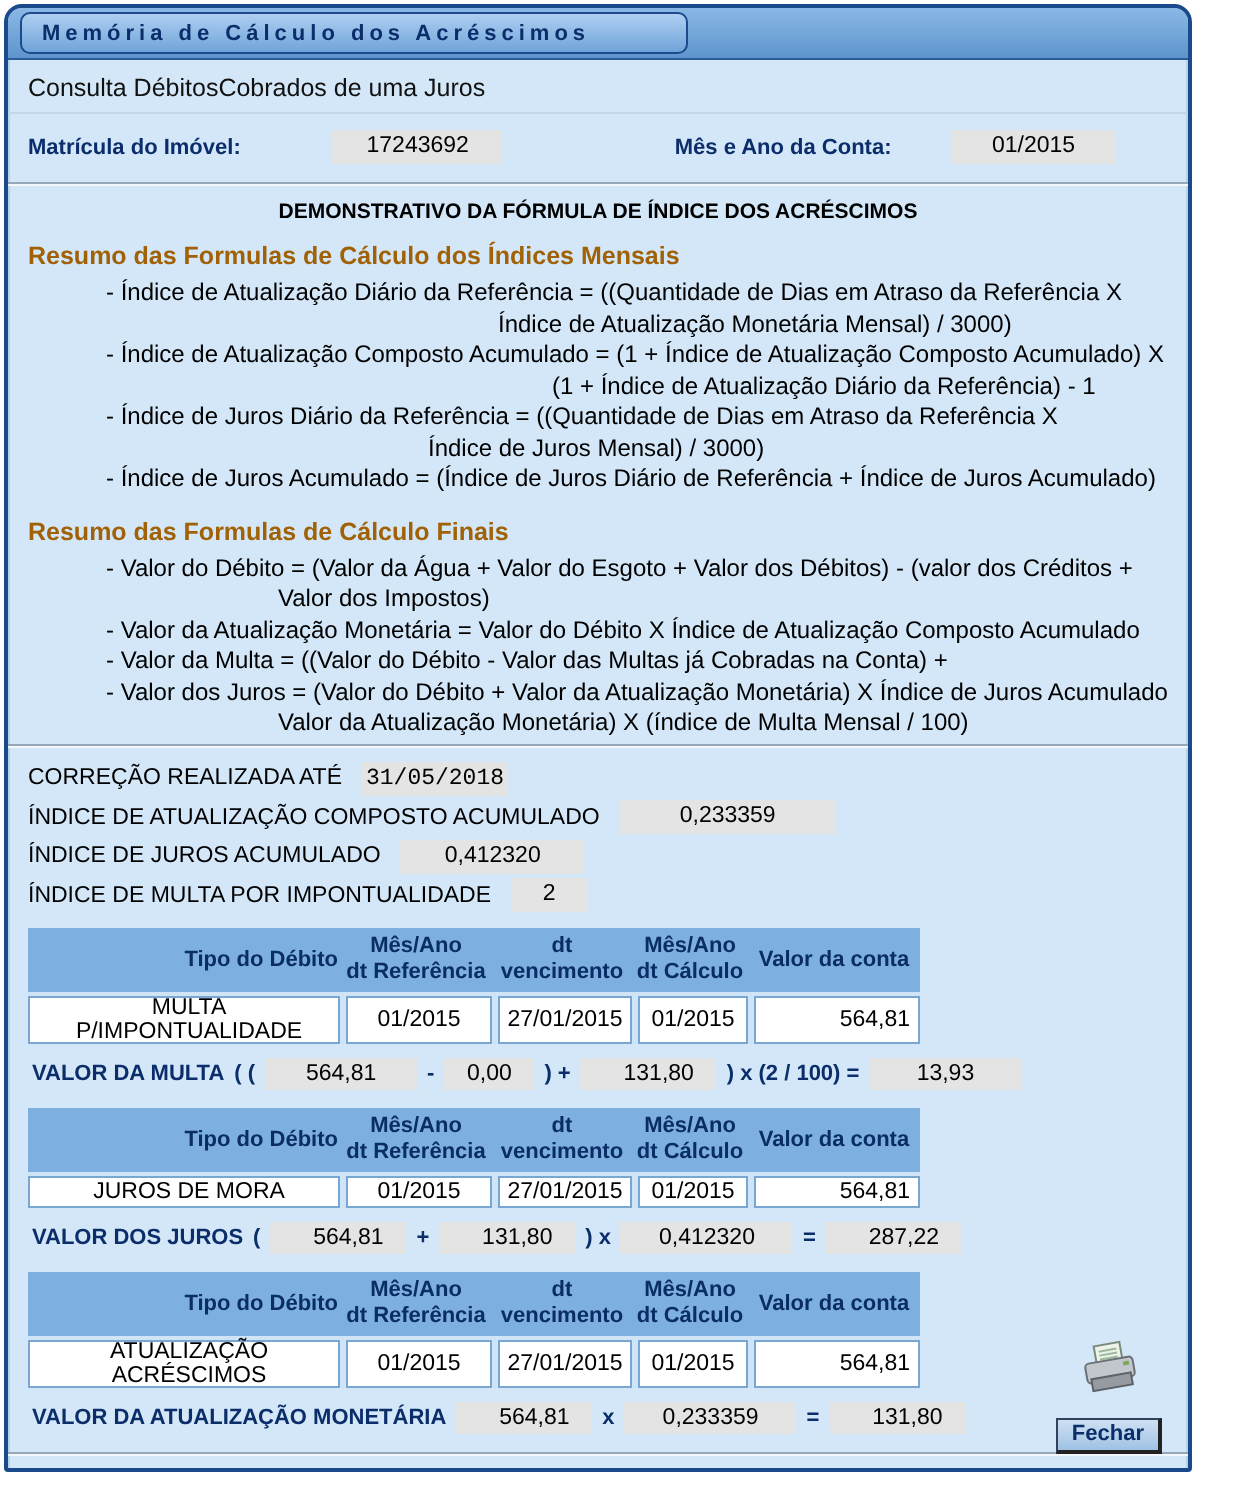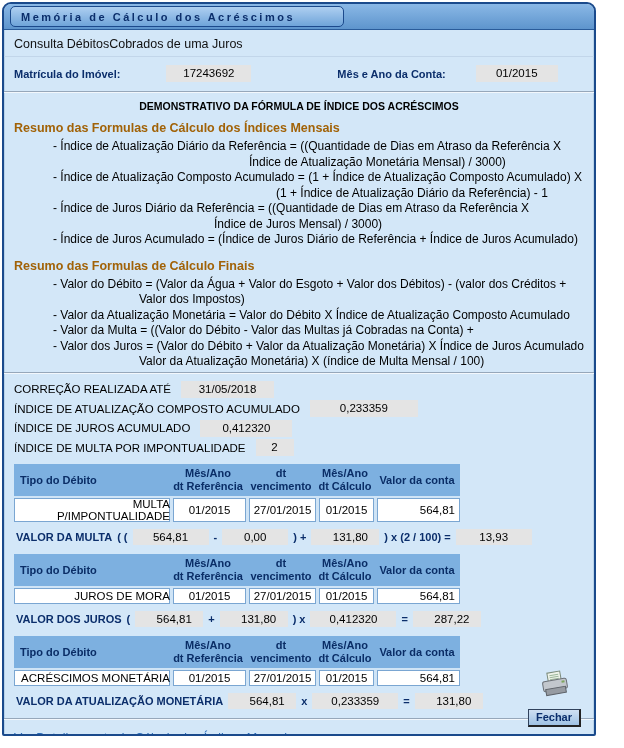--- a/index.html
+++ b/index.html
@@ -45,42 +45,42 @@
   .section-heading { font-size: 12.5px; font-weight: bold; color: #a16207; margin: 9px 0 4px 10px; }
   .f-line { font-size: 12px; color: #000; line-height: 15.5px; padding-left: 17px; white-space: nowrap; margin-left: 32px; }
   .ind-a { padding-left: 213px; }
   .ind-b { padding-left: 240px; }
   .ind-c { padding-left: 178px; }
   .ind-d { padding-left: 103px; }
   .heading-finais { margin-top: 11px; }
   .idx-block { margin: 7px 0 2px 10px; }
   .idx-line { display: flex; align-items: center; font-size: 11.5px; color: #000; margin-bottom: 2.5px; }
   .idx-line .field { margin-left: 10px; }
-  .w-date { width: 93px; } .w-idx1 { width: 108px; } .w-idx2 { width: 92px; } .w-small { width: 38px; }
+  .w-date { width: 73px; font-family: Liberation Mono, monospace; } .w-idx1 { width: 108px; } .w-idx2 { width: 92px; } .w-small { width: 38px; }
   table.tbl { table-layout: fixed; width: 446px; margin: 8px 0 0 10px; border-collapse: separate; border-spacing: 0; }
   .tbl th {
     background: #7db0e0; color: #0a2d66; font-weight: bold; font-size: 11px;
     height: 32px; line-height: 13px; vertical-align: middle; text-align: center; padding: 0 1px;
   }
-  .tbl th.c1 { text-align: left; padding-left: 6px; }
+  .tbl th.c1 { text-align: right; padding-left: 6px; }
   .tbl td {
     background: #fff; font-size: 11.5px; color: #000; height: 18px;
     box-shadow: inset 0 0 0 1px #7aa6d2;
     border-top: 2px solid #cfe4f6; text-align: center;
   }
   .tbl td + td { border-left: 3px solid #cfe4f6; }
-  .tbl td.c1 { text-align: right; padding-left: 5px; }
+  .tbl td.c1 { text-align: center; padding-left: 5px; }
   .tbl td.c5 { text-align: right; padding-right: 5px; }
   .formula { display: flex; align-items: center; margin: 7px 0 9px 12px; font-size: 11px; font-weight: bold; color: #0b2e6b; white-space: nowrap; }
   .formula > span { margin-right: 5px; }
   .fbox {
     background: #e4e4e4; font-weight: normal; color: #000; font-size: 11.5px;
     height: 16px; line-height: 16px; text-align: center; display: inline-block;
   }
-  .w55 { width: 66px; } .w65 { width: 68px; padding-left: 10px; } .w75 { width: 76px; } .w85 { width: 86px; }
+  .w55 { width: 45px; } .w65 { width: 68px; padding-left: 10px; } .w75 { width: 76px; } .w85 { width: 86px; }
   .footer-divider { margin-top: 4px; }
   .link-row { margin: 11px 0 0 10px; font-size: 12.5px; }
   .detail-link { color: #2b6db8; text-decoration: none; cursor: pointer; }
   .printer { position: absolute; right: 22px; top: 666px; cursor: pointer; }
   .fechar-btn {
     position: absolute; right: 13px; top: 705px;
     background: linear-gradient(#cfe0f2, #9fc2e4);
     border: 1px solid #30425c;
     border-right: 2px solid #222; border-bottom: 2px solid #222;
     color: #0b2e6b; font-weight: bold; font-size: 11px;
@@ -253,21 +253,21 @@
             <div>dt Referência</div>
           </th>
       <th>dt vencimento</th>
       <th>
             <div>Mês/Ano</div>
             <div>dt Cálculo</div>
           </th>
       <th>Valor da conta</th>
     </tr>
     <tr>
-      <td class="c1">ACRÉSCIMOS MONETÁRIA</td>
+      <td class="c1">ATUALIZAÇÃO ACRÉSCIMOS</td>
       <td>01/2015</td>
       <td>27/01/2015</td>
       <td>01/2015</td>
       <td class="c5">564,81</td>
     </tr>
   </tbody>
     </table>
 
   <div class="formula">
     <span>VALOR DA ATUALIZAÇÃO MONETÁRIA</span>

